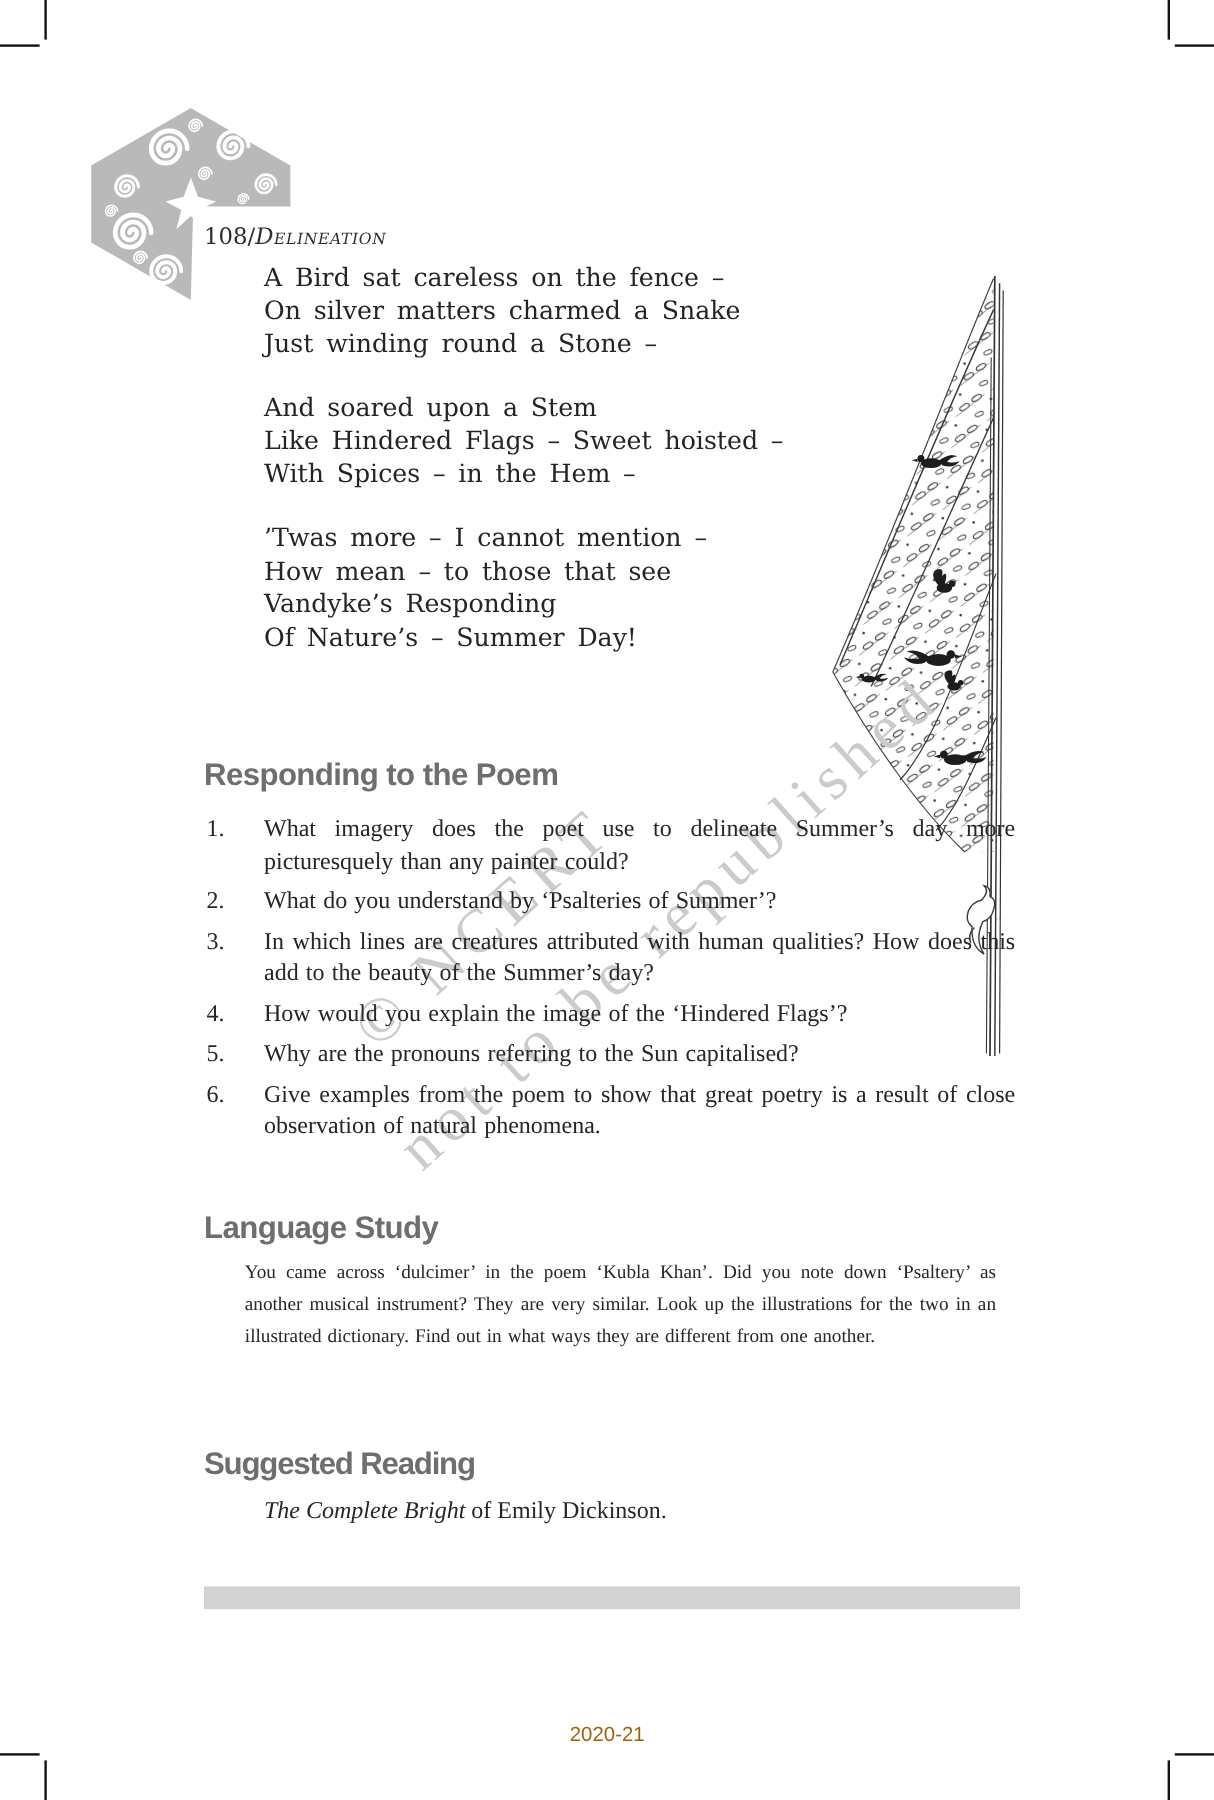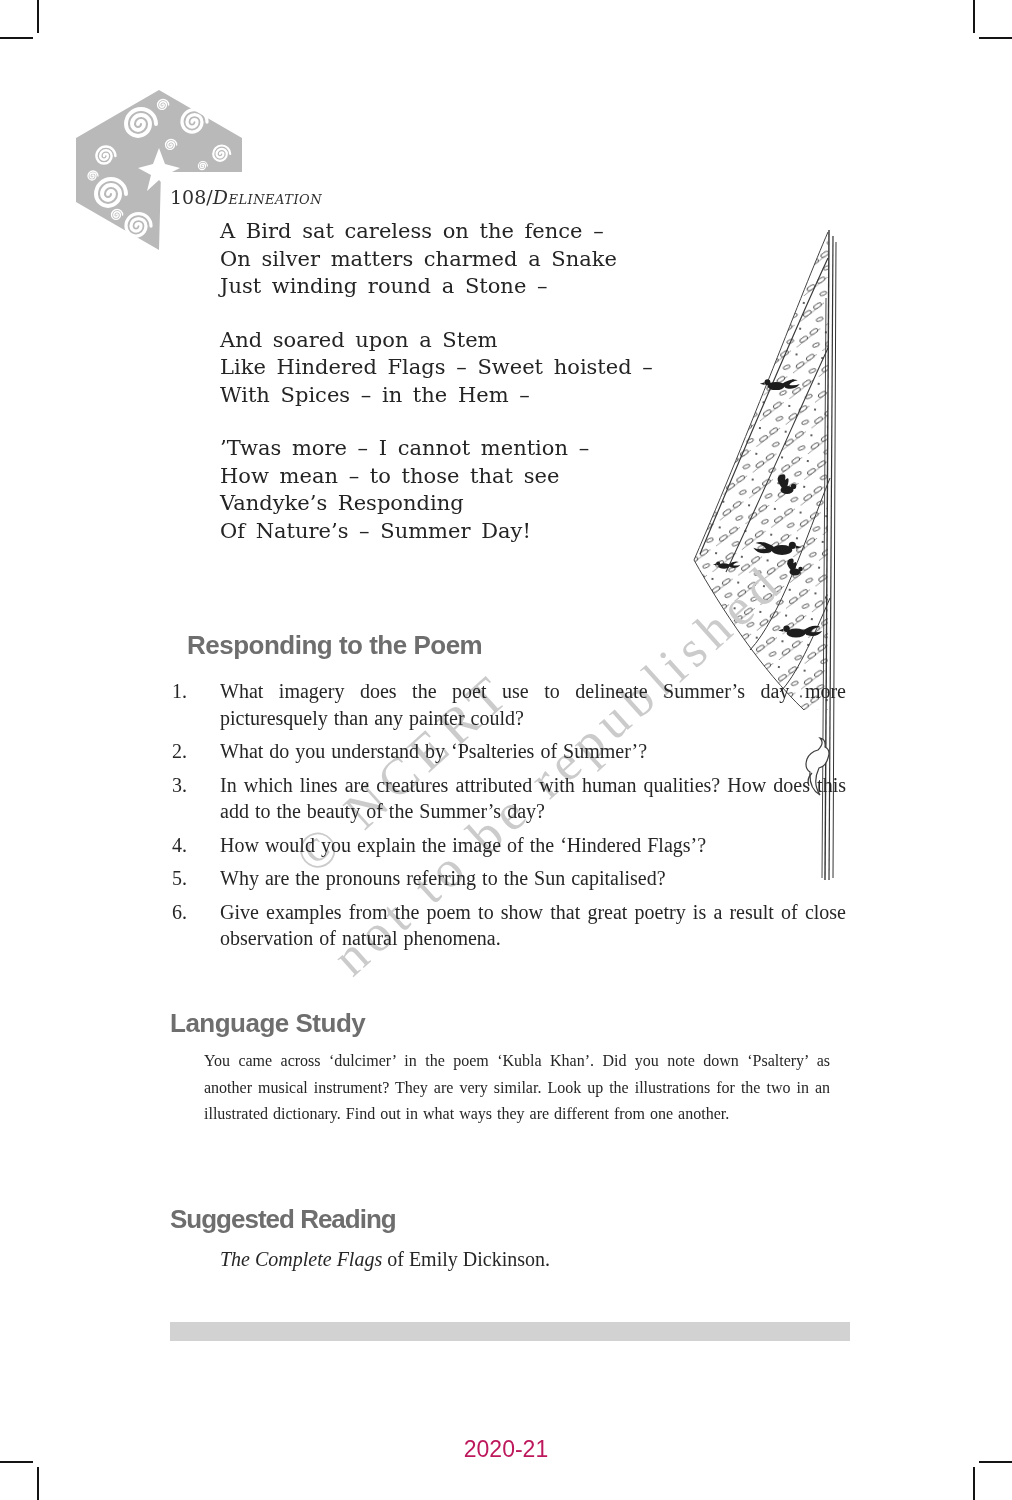--- a/index.html
+++ b/index.html
@@ -72,21 +72,21 @@
   .reading-line .ital { font-style:italic; }
   
   .bottom-bar {
     position:absolute; left:170px; top:1322px; width:680px; height:19px;
     background:#d2d2d2;
   }
   .year {
     position:absolute; left:0; top:1436px; width:1012px;
     text-align:center;
     font-family:"Liberation Sans", sans-serif;
-    font-size:23px; color:#be185d;
+    font-size:17px; color:#a16207;
   }
 </style>
 </head>
 <body>
 
 <div class="page">
 
   <div class="crop v" style="left:37px; top:0;"></div>
   <div class="crop h" style="left:0; top:37px;"></div>
   <div class="crop v" style="left:973px; top:0;"></div>
@@ -186,21 +186,21 @@
         <div>With Spices – in the Hem –</div>
       </div>
       <div class="stanza">
         <div>’Twas more – I cannot mention –</div>
         <div>How mean – to those that see</div>
         <div>Vandyke’s Responding</div>
         <div>Of Nature’s – Summer Day!</div>
       </div>
     </div>
 
-    <h2 class="sec-heading" style="top:630px;margin-left:17px;">Responding to the Poem</h2>
+    <h2 class="sec-heading" style="top:630px;">Responding to the Poem</h2>
 
     <div class="questions">
       <div class="q">
         <span class="q-num">1.</span>
         <span class="q-text">What imagery does the poet use to delineate Summer’s day more picturesquely than any painter could?</span>
       </div>
       <div class="q">
         <span class="q-num">2.</span>
         <span class="q-text">What do you understand by ‘Psalteries of Summer’?</span>
       </div>
@@ -219,21 +219,21 @@
       <div class="q">
         <span class="q-num">6.</span>
         <span class="q-text">Give examples from the poem to show that great poetry is a result of close observation of natural phenomena.</span>
       </div>
     </div>
 
     <h2 class="sec-heading" style="top:1008px;">Language Study</h2>
     <p class="lang-body">You came across ‘dulcimer’ in the poem ‘Kubla Khan’. Did you note down ‘Psaltery’ as another musical instrument? They are very similar. Look up the illustrations for the two in an illustrated dictionary. Find out in what ways they are different from one another.</p>
 
     <h2 class="sec-heading" style="top:1204px; letter-spacing:-1px;">Suggested Reading</h2>
-    <p class="reading-line"><span class="ital">The Complete Flags</span><span> of Emily Dickinson.</span></p>
+    <p class="reading-line"><span class="ital">The Complete Bright</span><span> of Emily Dickinson.</span></p>
 
   </div>
 
   <div class="bottom-bar"></div>
 
   <div class="year">2020-21</div>
 
 </div>
 
 </body></html>

